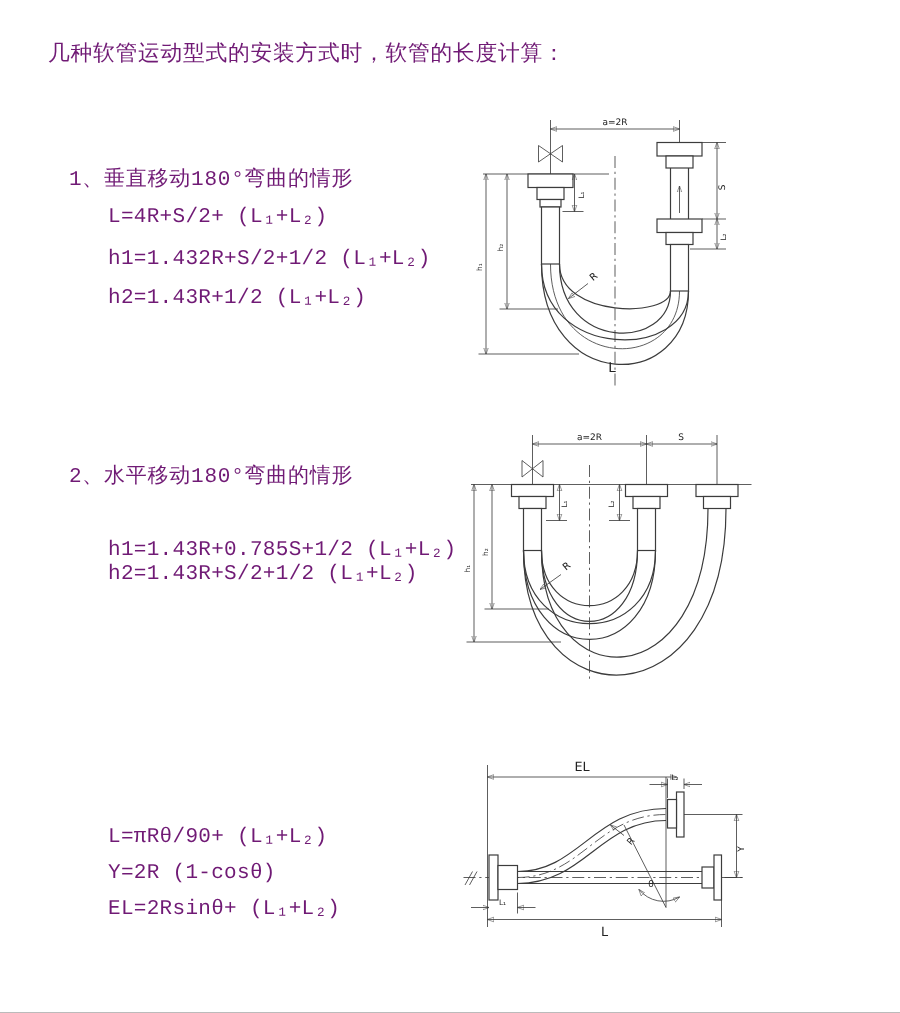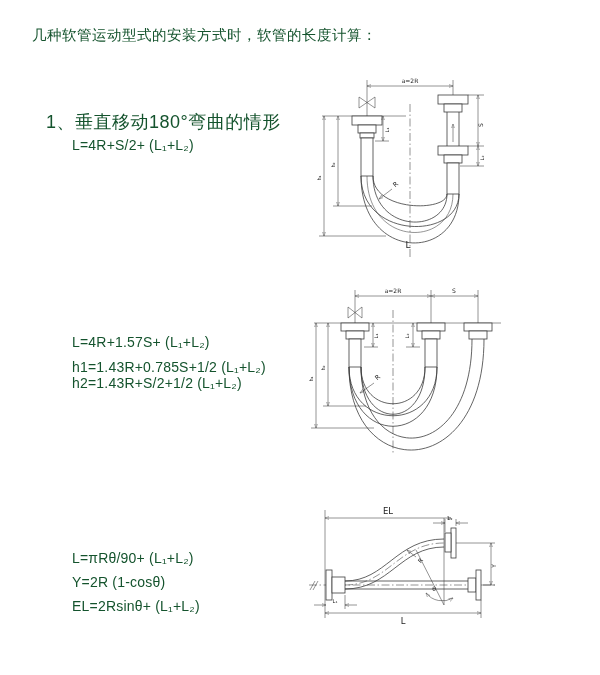--- a/index.html
+++ b/index.html
@@ -1,23 +1,23 @@
 <!DOCTYPE html>
 <html><head>
 <meta charset="utf-8">
 <style>
   html,body { margin:0; padding:0; background:#888; }
   .page {
     position:relative; width:600px; height:675px; background:#fff;
     font-family:"Liberation Sans","DejaVu Sans",sans-serif; overflow:hidden;
     border-right:2px solid #d9d9d9;
   }
-  .t { position:absolute; color:#14532d; white-space:nowrap; }
+  .t { position:absolute; color:#701a75; white-space:nowrap;font-family:Liberation Mono, monospace; }
   .title   { font-size:14.5px; letter-spacing:.5px; }
-  .heading { font-size:18px;  letter-spacing:.5px; }
+  .heading { font-size:14px;  letter-spacing:.5px; }
   .formula { font-size:14px;  letter-spacing:.2px;text-align:center; }
 
   .dwg { position:absolute; }
   .dwg line, .dwg path { stroke:#3c3c3c; stroke-width:.8; fill:none; }
   .dwg .thin { stroke-width:.55; }
   .dwg .cl   { stroke-width:.55; stroke-dasharray:8 2.5 1.5 2.5; }
   .dwg rect  { stroke:#3c3c3c; stroke-width:.8; fill:#fff; }
   .dwg text  { font:5.5px "DejaVu Sans",sans-serif; fill:#222; stroke:none; }
   .dwg .fs5  { font-size:5px; }
   .dwg .fs6  { font-size:6px; }
@@ -27,22 +27,24 @@
 </style>
 </head>
 <body>
 
 <div class="page">
 
   <div class="t title" style="left:32px;top:26px">几种软管运动型式的安装方式时，软管的长度计算：</div>
 
   <div class="t heading" style="left:46px;top:110px">1、垂直移动180°弯曲的情形</div>
   <div class="t formula" style="left:72px;top:137px">L=4R+S/2+ (L₁+L₂)</div>
-
-  <div class="t formula" style="left:72px;top:334px">L=4R+1.57S+ (L₁+L₂)</div>
+  <div class="t formula" style="left:72px;top:165px">h1=1.432R+S/2+1/2 (L₁+L₂)</div>
+  <div class="t formula" style="left:72px;top:191px">h2=1.43R+1/2 (L₁+L₂)</div>
+
+  <div class="t heading" style="left:46px;top:308px">2、水平移动180°弯曲的情形</div>
   <div class="t formula" style="left:72px;top:359px">h1=1.43R+0.785S+1/2 (L₁+L₂)</div>
   <div class="t formula" style="left:72px;top:375px">h2=1.43R+S/2+1/2 (L₁+L₂)</div>
 
   <div class="t formula" style="left:72px;top:550px">L=πRθ/90+ (L₁+L₂)</div>
   <div class="t formula" style="left:72px;top:574px">Y=2R (1-cosθ)</div>
   <div class="t formula" style="left:72px;top:598px">EL=2Rsinθ+ (L₁+L₂)</div>
 
   <svg class="dwg" style="left:308px;top:70px" width="270" height="190" viewBox="0 0 270 190">
     <defs>
       <marker id="ar1" viewBox="0 0 10 10" refX="9.5" refY="5" markerWidth="8" markerHeight="8" orient="auto-start-reverse">

